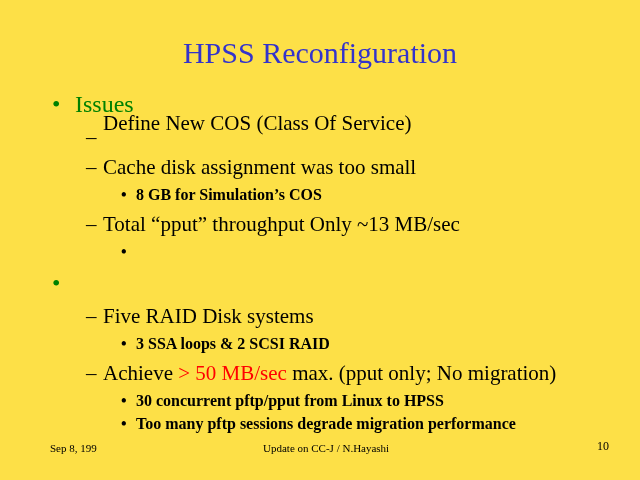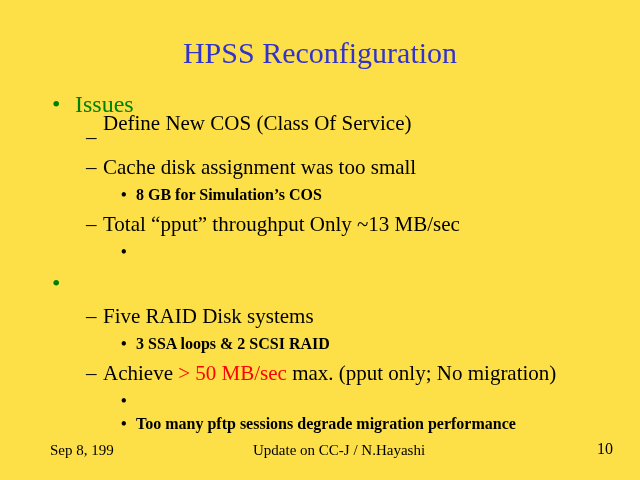--- a/index.html
+++ b/index.html
@@ -30,22 +30,22 @@
     color: #3333CC;
   }
   .h1 { font-size: 24px; color: #008000; }
   .l2 { font-size: 21px; color: #000000; }
   .l3 { font-size: 16px; font-weight: bold; color: #000000; }
   .bullet1 { position: absolute; font-size: 24px; color: #008000; }
   .bullet2 { position: absolute; font-size: 21px; color: #000000; }
   .bullet3 { position: absolute; font-size: 16px; font-weight: bold; color: #000000; }
   .red { color: #FF0000; }
   .underline { text-decoration: underline; }
-  .footer { font-size: 15px; color: #000000; }
-  .pagenum { font-size: 16px; color: #000000; }
+  .footer { font-size: 11px; color: #000000; }
+  .pagenum { font-size: 12px; color: #000000; }
 </style>
 </head>
 <body>
 
 <div class="slide">
 
   <div class="line title">HPSS Reconfiguration</div>
 
   <span class="bullet1" style="left:52px; top:91px;">•</span>
   <div class="line h1" style="left:75px; top:91px;">Issues</div>
@@ -71,21 +71,22 @@
 
   <span class="bullet3" style="left:121px; top:335px;">•</span>
   <div class="line l3" style="left:136px; top:335px;">3 SSA loops &amp; 2 SCSI RAID</div>
 
   <span class="bullet2" style="left:86px; top:361px;">–</span>
   <div class="line l2" style="left:103px; top:361px;">
     <span>Achieve </span><span class="red">&gt; 50 MB/sec</span><span> max. (pput only; No migration)</span>
   </div>
 
   <span class="bullet3" style="left:121px; top:392px;">•</span>
+  <div class="line l3" style="left:136px; top:392px;">30 concurrent pftp/pput from Linux to HPSS</div>
 
   <span class="bullet3" style="left:121px; top:415px;">•</span>
   <div class="line l3" style="left:136px; top:415px;">Too many pftp sessions degrade migration performance</div>
 
   <div class="line footer" style="left:50px; top:442px;">Sep 8, 199</div>
-  <div class="line footer" style="left:253px; top:442px;">Update on CC-J / N.Hayashi</div>
+  <div class="line footer" style="left:263px; top:442px;">Update on CC-J / N.Hayashi</div>
   <div class="line pagenum" style="left:597px; top:440px;">10</div>
 
 </div>
 
 </body></html>

